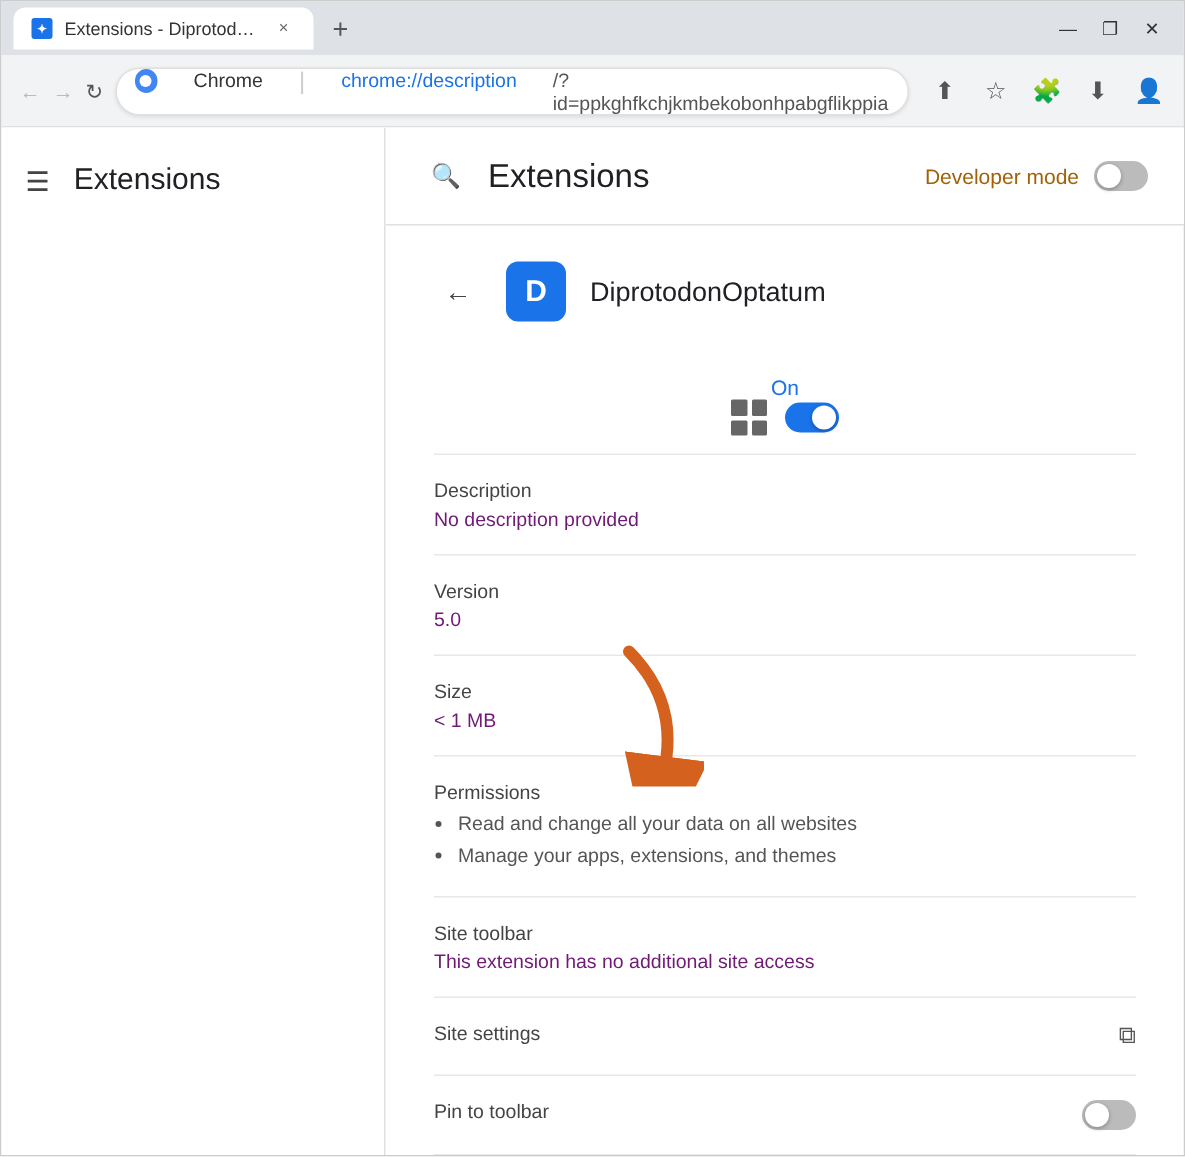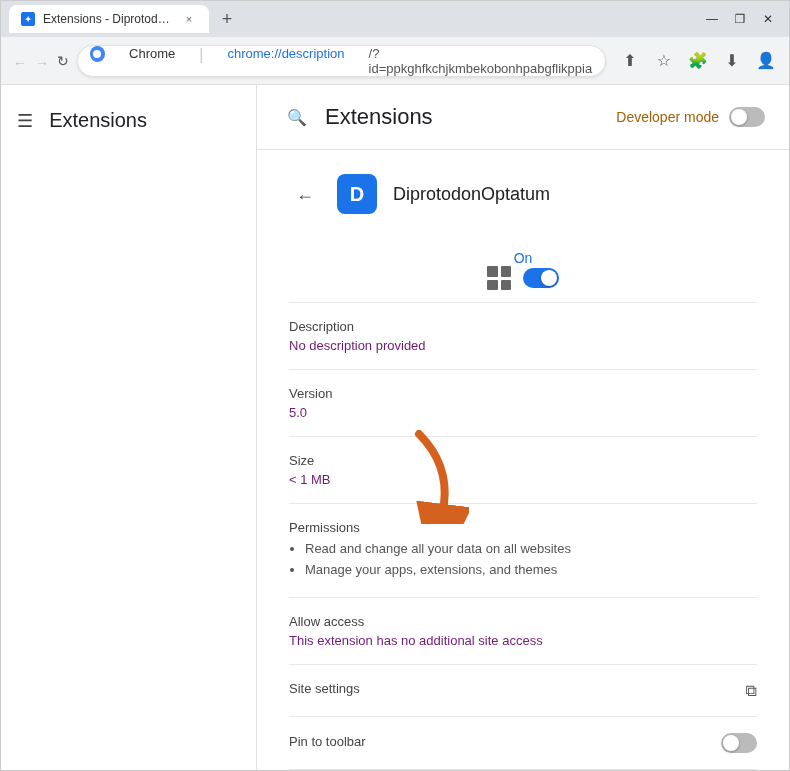--- a/index.html
+++ b/index.html
@@ -68,21 +68,21 @@
     .ext-status-row { display: flex; align-items: center; justify-content: space-between; padding: 12px 0; border-bottom: 1px solid #e8e8e8; flex-direction: column; }
     .ext-status-on { color: #1a73e8; font-size: 14px; font-weight: 500; }
     .ext-status-right { display: flex; align-items: center; gap: 12px; }
     .grid-icon { width: 24px; height: 24px; display: grid; grid-template-columns: 1fr 1fr; gap: 3px; cursor: pointer; }
     .grid-dot { background: #666; border-radius: 1px; }
 
     
     .detail-row { padding: 16px 0; border-bottom: 1px solid #e8e8e8; }
     .detail-label { font-size: 13px; color: #444; font-weight: 500; margin-bottom: 4px; }
     .detail-value { font-size: 13px; color: #701a75; }
-    .detail-row-inline { display: flex; align-items: flex-end; justify-content: space-between; padding: 16px 0; border-bottom: 1px solid #e8e8e8; }
+    .detail-row-inline { display: flex; align-items: center; justify-content: space-between; padding: 16px 0; border-bottom: 1px solid #e8e8e8; }
     .permissions-list { margin: 4px 0 0 16px; }
     .permissions-list li { font-size: 13px; color: #555; line-height: 1.6; }
 
     
     .ext-link-icon { font-size: 16px; color: #555; cursor: pointer; }
   </style>
 </head>
 <body>
 
 <div class="browser-window">
@@ -203,21 +203,21 @@
                 <marker id="arrowhead1" markerWidth="10" markerHeight="7" refX="0" refY="3.5" orient="auto">
                   <polygon points="0 0, 10 3.5, 0 7" fill="#d4621e"></polygon>
                 </marker>
               </defs>
               <path d="M 20 10 Q 50 40 45 80" stroke="#d4621e" stroke-width="8" fill="none" marker-end="url(#arrowhead1)" stroke-linecap="round"></path>
             </svg>
           </div>
         </div>
 
         <div class="detail-row">
-          <div class="detail-label">Allow access</div>
+          <div class="detail-label">Site toolbar</div>
           <div class="detail-value">This extension has no additional site access</div>
         </div>
 
         <div class="detail-row-inline">
           <span class="detail-label">Site settings</span>
           <span class="ext-link-icon">⧉</span>
         </div>
 
         <div class="detail-row-inline">
           <span class="detail-label">Pin to toolbar</span>

